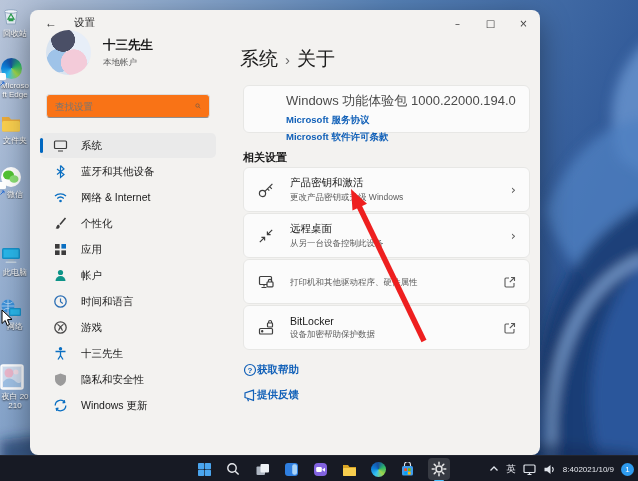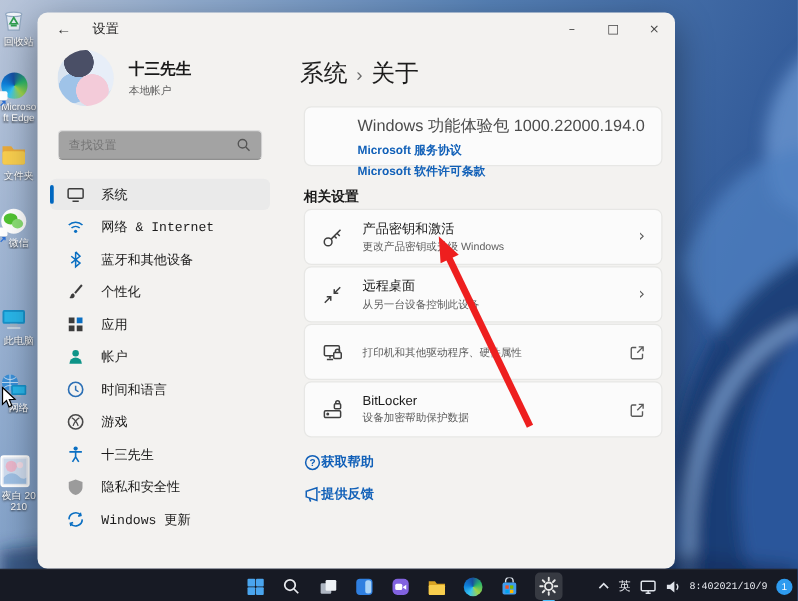--- a/index.html
+++ b/index.html
@@ -18,33 +18,33 @@
 
   
   .win { position:absolute; left:30px; top:10px; width:510px; height:445px; background:#f3f2f0; border-radius:8px; box-shadow:0 10px 30px rgba(0,0,0,.4); z-index:2; overflow:hidden; }
   .titlebar { position:absolute; left:0; top:0; right:0; height:26px; display:flex; align-items:center; }
   .back-btn { width:18px; height:18px; margin-left:12px; display:flex; align-items:center; justify-content:center; font-size:12px; color:#333; cursor:pointer; border-radius:4px; }
   .win-title { margin-left:14px; font-size:10.5px; color:#1b1b1b; }
   .win-ctrls { position:absolute; right:0; top:0; height:26px; display:flex; }
   .wc { width:33px; height:26px; display:flex; align-items:center; justify-content:center; font-size:10px; color:#444; cursor:pointer; font-family:"DejaVu Sans",sans-serif; }
 
   
-  .sidebar { position:absolute; left:0; top:26px; width:196px; bottom:0;font-family:Liberation Mono, monospace; }
+  .sidebar { position:absolute; left:0; top:16px; width:196px; bottom:0; }
   .profile { position:absolute; left:16px; top:4px; display:flex; align-items:center; cursor:pointer; }
   .avatar { width:45px; height:45px; border-radius:50%;
     background:
       radial-gradient(circle at 38% 22%, #4a4f66 0 26%, rgba(0,0,0,0) 27%),
       radial-gradient(circle at 62% 72%, #f3cbd9 0 30%, rgba(0,0,0,0) 31%),
       radial-gradient(circle at 28% 68%, #9fc3e8 0 26%, rgba(0,0,0,0) 27%),
       radial-gradient(circle at 72% 38%, #e7eef8 0 42%, rgba(0,0,0,0) 43%),
       #d9e4f0; }
   .pname { margin-left:12px; }
   .pname .nm { font-size:12.5px; font-weight:bold; color:#1a1a1a; }
   .pname .sub { font-size:8.5px; color:#5c5c5c; margin-top:3px; }
-  .searchbox { position:absolute; left:16px; top:68px; width:164px; height:24px; background:#a3a3a3; border:1px solid #dcdcdc; border-bottom:1px solid #8f8f8f; border-radius:4px; display:flex; align-items:center; }
+  .searchbox { position:absolute; left:16px; top:68px; width:164px; height:24px; background:#f97316; border:1px solid #dcdcdc; border-bottom:1px solid #8f8f8f; border-radius:4px; display:flex; align-items:center; }
   .searchbox input { border:0; outline:0; background:transparent; flex:1; font-size:9.5px; color:#333; padding:0 8px; font-family:inherit; }
   .nav { position:absolute; left:0; top:106px; right:0; }
   .nav-item { position:relative; display:flex; align-items:center; height:25px; margin:1px 10px; padding:0 13px; border-radius:5px; font-size:10.5px; color:#1b1b1b; cursor:pointer; }
   .nav-item.sel { background:#eaeaea; }
   .nav-item.sel::before { content:''; position:absolute; left:0; top:5px; width:3px; height:15px; border-radius:3px; background:#0067c0; }
   .nav-item svg { margin-right:13px; flex:0 0 auto; }
 
   
   .main { position:absolute; left:196px; top:26px; right:0; bottom:0; }
   .breadcrumb { position:absolute; left:14px; top:10px; font-size:19px; color:#1c1c1c; }
@@ -65,21 +65,21 @@
   
   .taskbar { position:absolute; left:0; bottom:0; width:638px; height:26px; background:#171a24; border-top:1px solid rgba(255,255,255,.05); z-index:3; }
   .tb-center { position:absolute; left:196px; top:0; height:26px; display:flex; align-items:center; gap:13px; }
   .tb-btn { width:16px; height:16px; display:flex; align-items:center; justify-content:center; cursor:pointer; position:relative; }
   .tb-btn.active { background:rgba(255,255,255,.14); border-radius:4px; width:22px; height:22px; }
   .tb-btn.active::after { content:''; position:absolute; bottom:-2px; left:6px; width:10px; height:2.5px; border-radius:2px; background:#4cc2ff; }
   .edge-ball { width:15px; height:15px; border-radius:50%; background:conic-gradient(from 210deg,#35c3f3,#0d7ed8,#174fa0,#2bb56a,#9fd44a,#35c3f3); }
   .tray { position:absolute; right:4px; top:0; height:26px; display:flex; align-items:center; gap:7px; }
   .tray-item { display:flex; align-items:center; justify-content:center; color:#e6e8ee; cursor:pointer; }
   .ime { font-size:9.5px; }
-  .clock { text-align:center; font-size:8px; line-height:9px; color:#e6e8ee;font-family:Liberation Mono, monospace; }
+  .clock { text-align:center; font-size:8px; line-height:9px; color:#e6e8ee; }
   .badge { width:13px; height:13px; border-radius:50%; background:#2e9bef; color:#fff; font-size:8px; display:flex; align-items:center; justify-content:center; }
 
   .arrow-overlay { position:absolute; inset:0; z-index:4; pointer-events:none; }
   .cursor { position:absolute; left:1px; top:309px; z-index:5; pointer-events:none; }
 </style>
 </head>
 <body>
 
 <svg class="wallpaper" viewBox="0 0 638 481" preserveAspectRatio="none">
   <defs>
@@ -221,30 +221,30 @@
     <div class="nav">
       <div class="nav-item sel">
         <svg width="15" height="15" viewBox="0 0 15 15">
             <rect x="1.5" y="3" width="12" height="7.5" rx="1" fill="none" stroke="#3c3c3c" stroke-width="1.2"></rect>
             <path d="M5 13h5" stroke="#3c3c3c" stroke-width="1.2"></path>
           </svg>
         <span>系统</span>
       </div>
       <div class="nav-item">
         <svg width="15" height="15" viewBox="0 0 15 15">
+            <path d="M7.5 1.5v12l3.5-3L4 5m3.5-3.5L11 5 4 10.5" fill="none" stroke="#0a6fc2" stroke-width="1.2"></path>
+          </svg>
+        <span>蓝牙和其他设备</span>
+      </div>
+      <div class="nav-item">
+        <svg width="15" height="15" viewBox="0 0 15 15">
             <path d="M2 6a8 8 0 0 1 11 0M4.2 8.4a5 5 0 0 1 6.6 0" fill="none" stroke="#0a6fc2" stroke-width="1.3"></path>
             <circle cx="7.5" cy="11" r="1.3" fill="#0a6fc2"></circle>
           </svg>
         <span>网络 &amp; Internet</span>
-      </div>
-      <div class="nav-item">
-        <svg width="15" height="15" viewBox="0 0 15 15">
-            <path d="M7.5 1.5v12l3.5-3L4 5m3.5-3.5L11 5 4 10.5" fill="none" stroke="#0a6fc2" stroke-width="1.2"></path>
-          </svg>
-        <span>蓝牙和其他设备</span>
       </div>
       <div class="nav-item">
         <svg width="15" height="15" viewBox="0 0 15 15">
             <path d="M12.5 2L7 8.5" stroke="#3c3c3c" stroke-width="1.6"></path>
             <path d="M6.2 9.2c.9.9.6 2.6-.6 3.2-1 .5-2.4.3-3.1-.1 1-.6.8-1.6 1.3-2.4.5-.9 1.6-1.5 2.4-.7z" fill="#3c3c3c"></path>
           </svg>
         <span>个性化</span>
       </div>
       <div class="nav-item">
         <svg width="15" height="15" viewBox="0 0 15 15">

